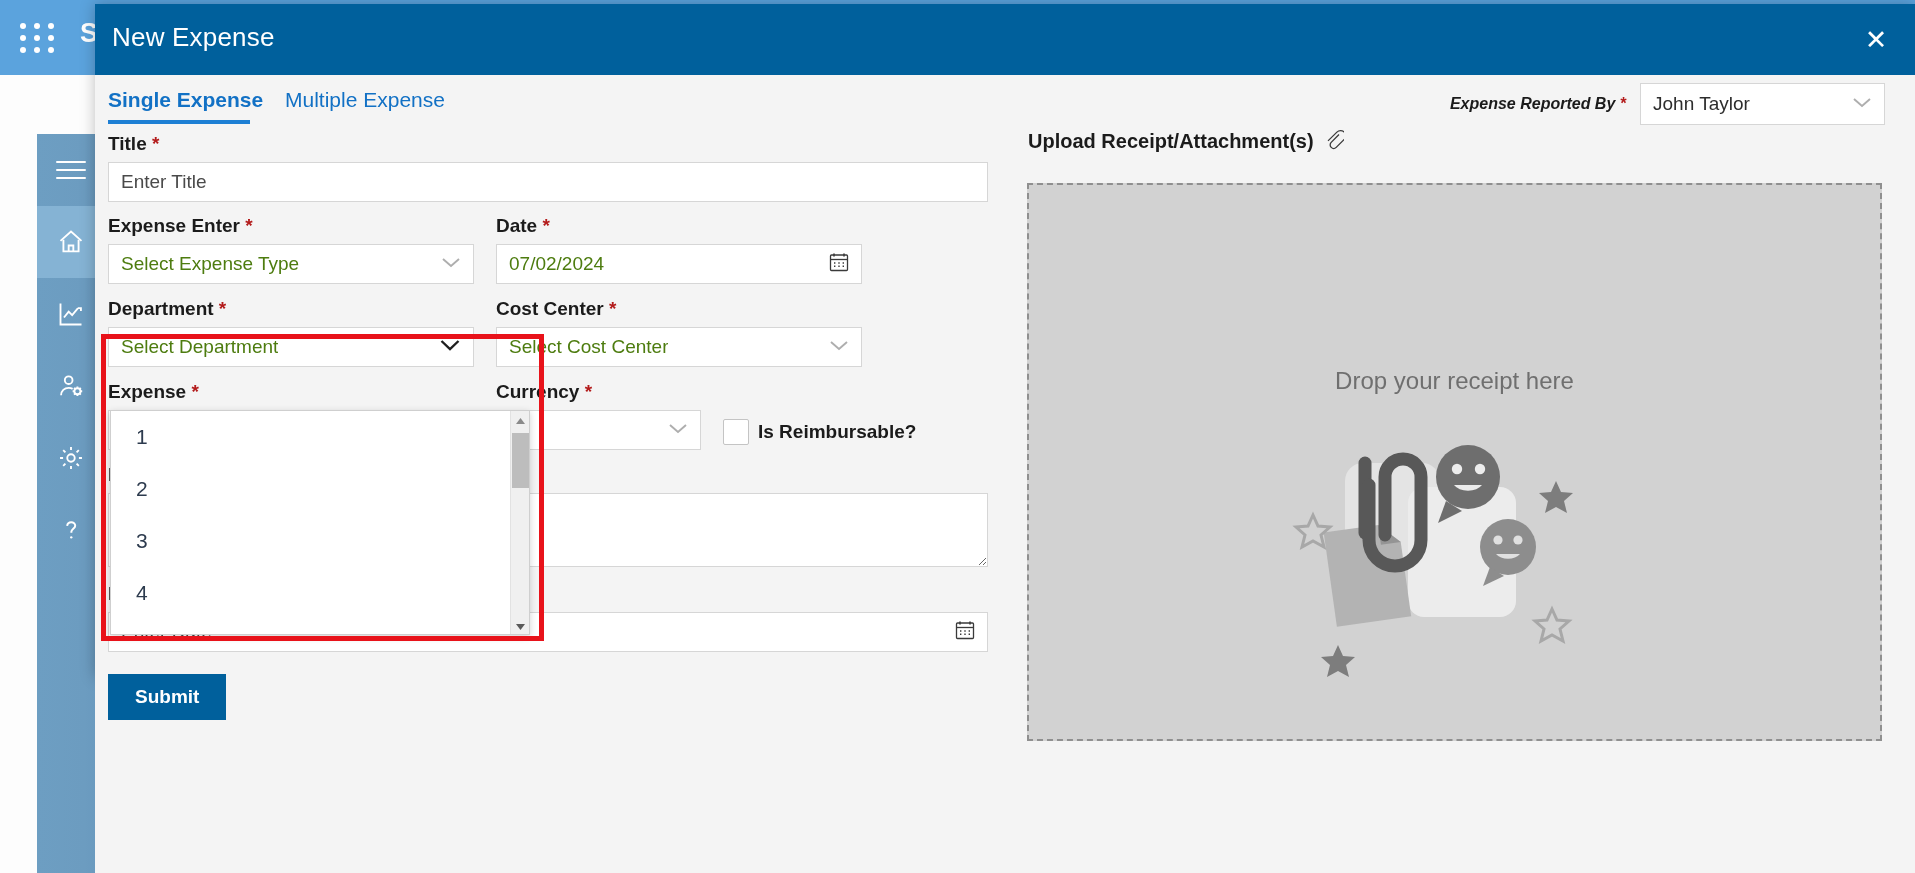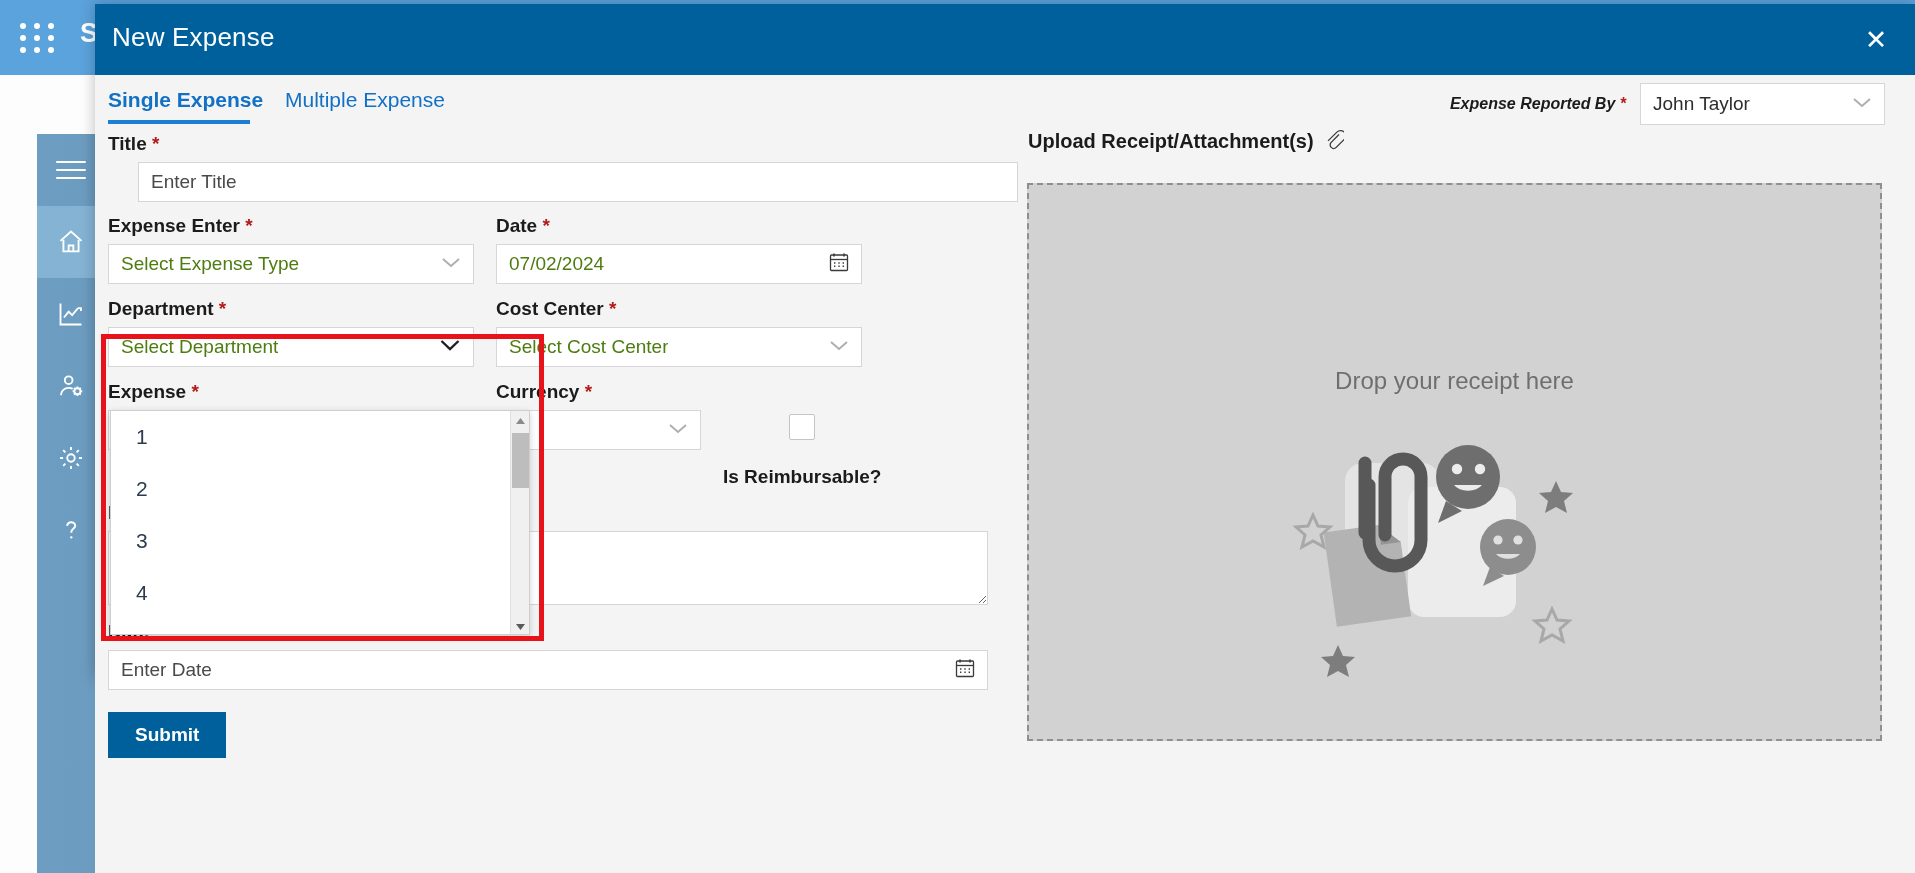--- a/index.html
+++ b/index.html
@@ -106,21 +106,21 @@
   .chev {
     position: absolute; right: 12px; top: 50%; transform: translateY(-50%);
   }
   .cal-ico {
     position: absolute; right: 11px; top: 50%; transform: translateY(-50%);
   }
 
   .row { display: flex; gap: 22px; }
   .half { width: 366px; }
 
-  .checkline { display: flex; align-items: center; gap: 26px; flex-direction: column; }
+  .checkline { display: flex; align-items: center; gap: 9px; }
   .cbox {
     width: 26px; height: 26px; background: #fff;
     border: 1px solid #c4c4c4; border-radius: 2px; cursor: pointer;
   }
   .cbox-label { font-size: 19px; font-weight: 600; color: #1b1b1b; }
 
   textarea.desc {
     width: 880px; height: 74px; background: #fff;
     border: 1px solid #d6d6d6; resize: both;
     font-family: "Liberation Sans", sans-serif; font-size: 18px;
@@ -273,21 +273,21 @@
         <div class="tab active" style="left:13px;">Single Expense</div>
         <div class="tab-underline" style="left:13px; top:45px; width:142px;"></div>
         <div class="tab" style="left:190px;">Multiple Expense</div>
       </div>
 
       <div class="form-col">
 
         <label class="lbl">
           <span>Title</span><span class="req"> *</span>
         </label>
-        <div class="field" style="width:880px;margin-left:30px;">
+        <div class="field" style="width:880px;">
           <span class="txt placeholder">Enter Title</span>
         </div>
 
         <div class="row" style="margin-top:13px;">
           <div class="half">
             <label class="lbl">
               <span>Expense Enter</span><span class="req"> *</span>
             </label>
             <div class="field">
               <span class="txt">Select Expense Type</span>

